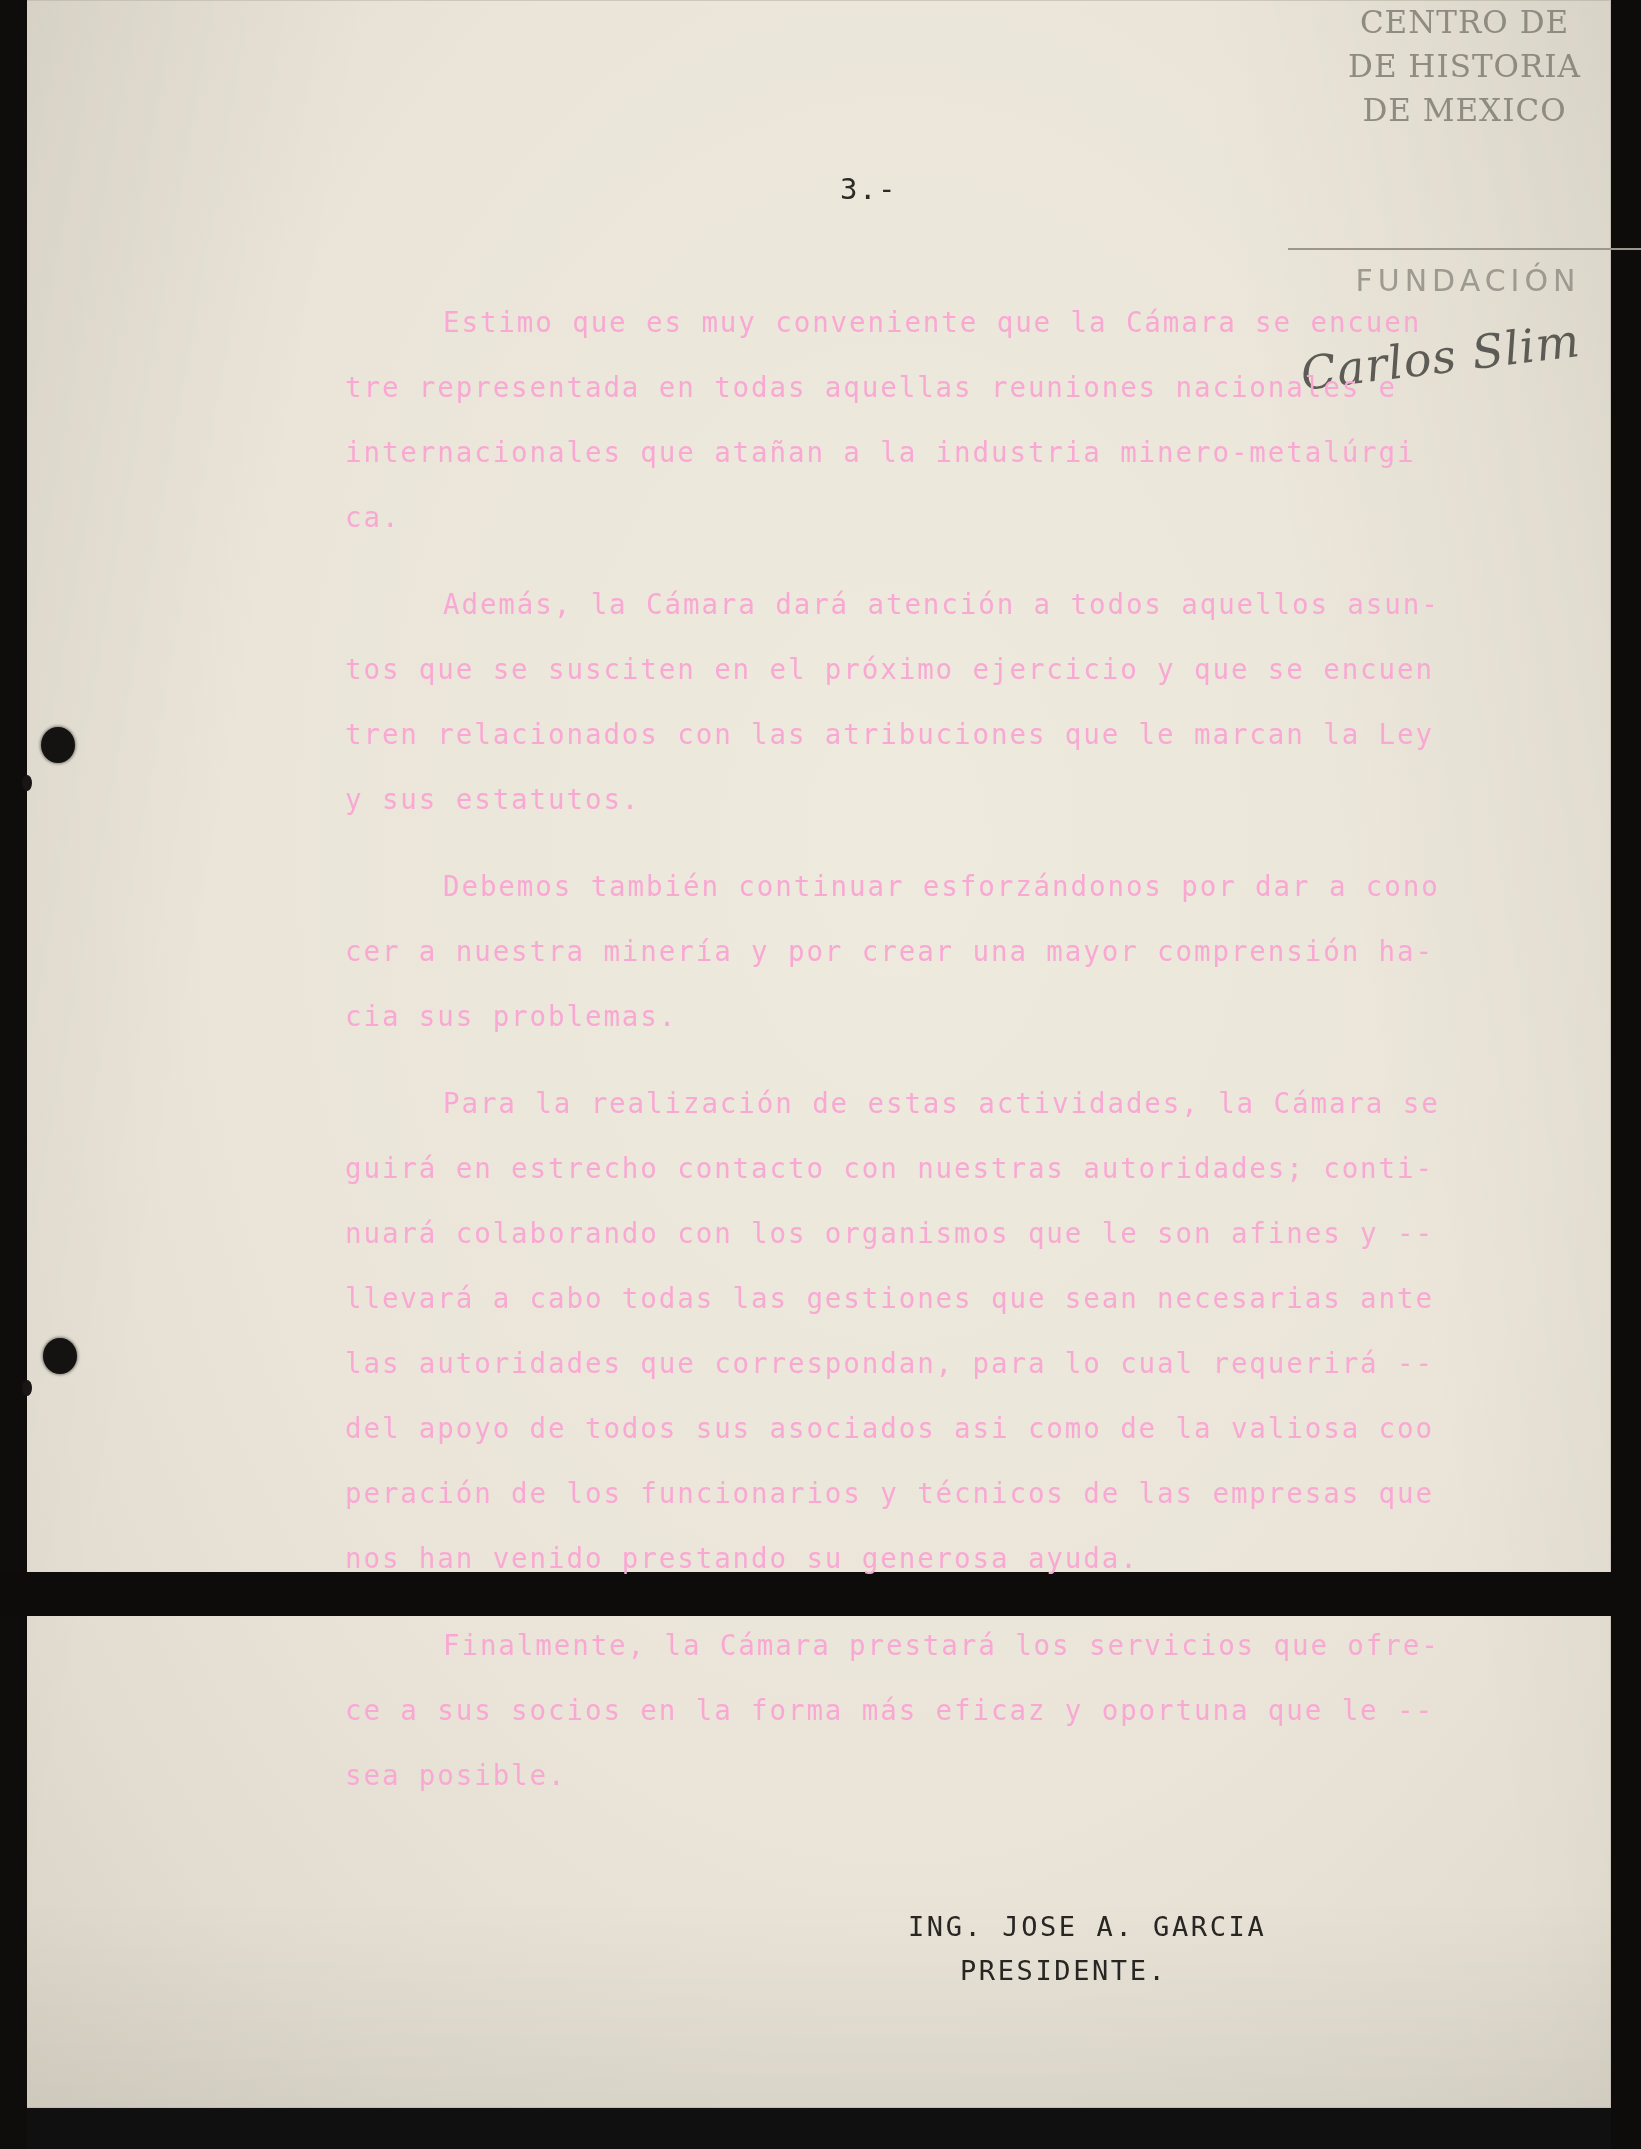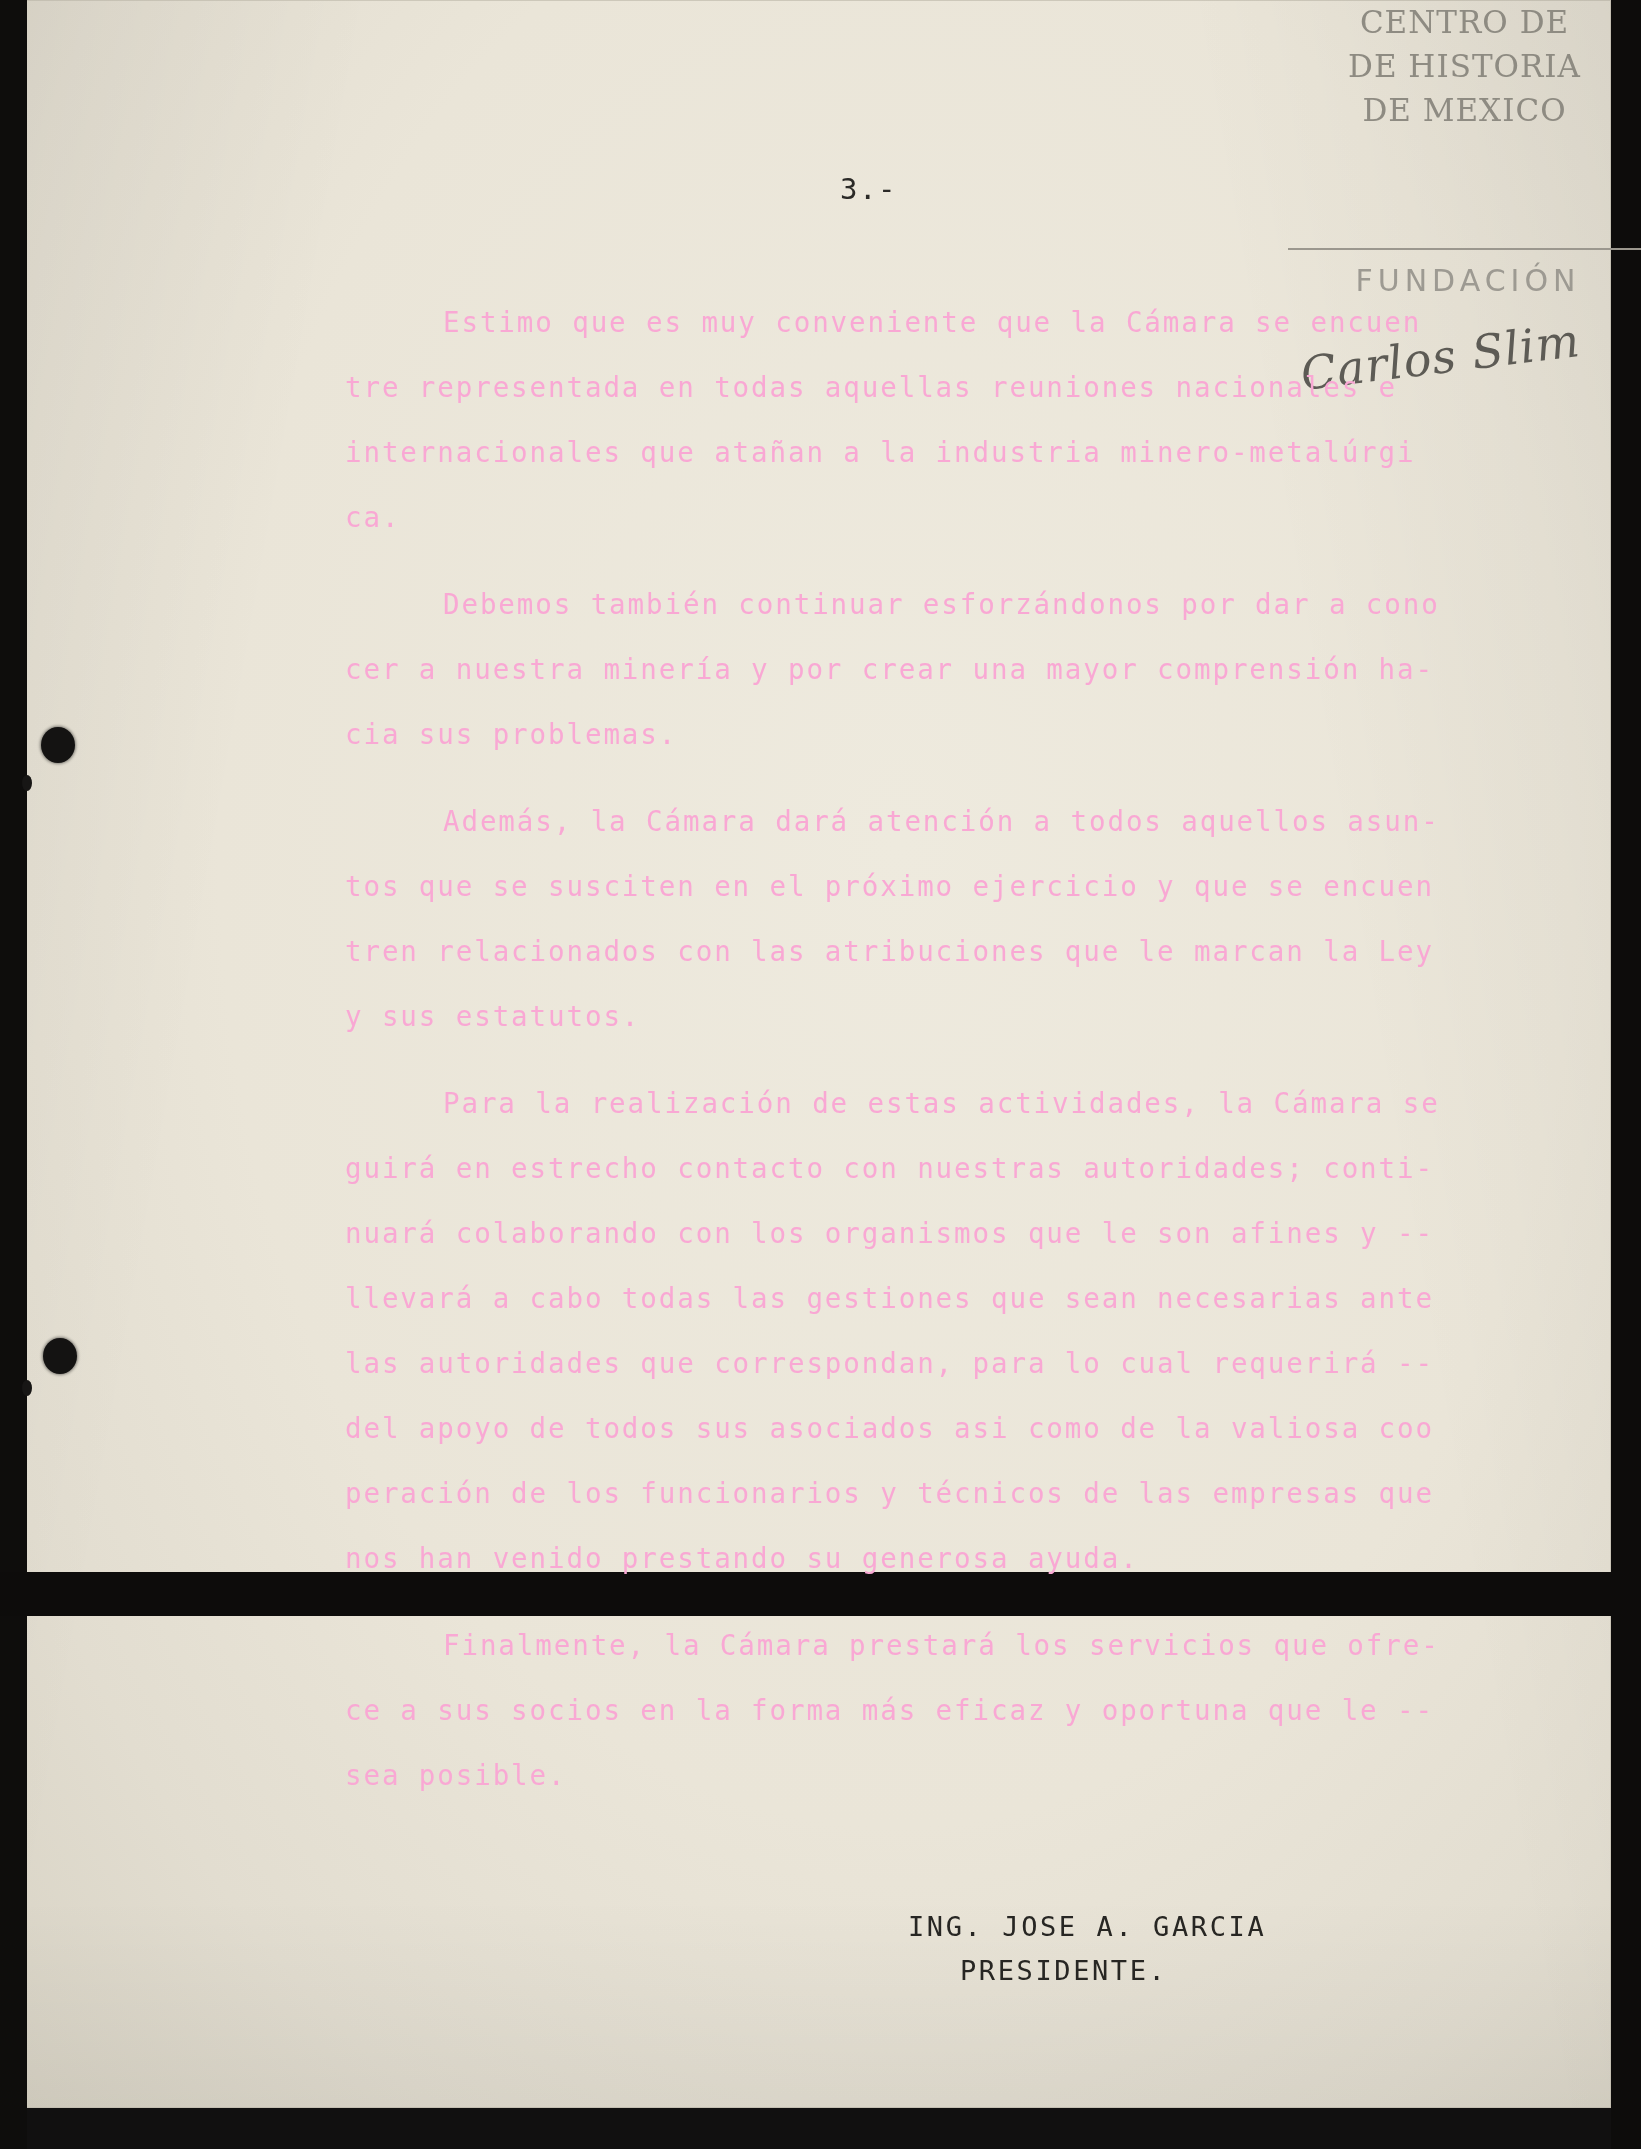--- a/index.html
+++ b/index.html
@@ -204,27 +204,27 @@
   <div class="stamp-fundacion">FUNDACIÓN</div>
   <div class="signature">Carlos Slim</div>
 
   <div class="page-number">3.-</div>
 
   <div class="body-text">
     <p>Estimo que es muy conveniente que la Cámara se encuen
 tre representada en todas aquellas reuniones nacionales e
 internacionales que atañan a la industria minero-metalúrgi
 ca.</p>
-    <p>Debemos también continuar esforzándonos por dar a cono
-cer a nuestra minería y por crear una mayor comprensión ha-
-cia sus problemas.</p>
     <p>Además, la Cámara dará atención a todos aquellos asun-
 tos que se susciten en el próximo ejercicio y que se encuen
 tren relacionados con las atribuciones que le marcan la Ley
 y sus estatutos.</p>
+    <p>Debemos también continuar esforzándonos por dar a cono
+cer a nuestra minería y por crear una mayor comprensión ha-
+cia sus problemas.</p>
     <p>Para la realización de estas actividades, la Cámara se
 guirá en estrecho contacto con nuestras autoridades; conti-
 nuará colaborando con los organismos que le son afines y --
 llevará a cabo todas las gestiones que sean necesarias ante
 las autoridades que correspondan, para lo cual requerirá --
 del apoyo de todos sus asociados asi como de la valiosa coo
 peración de los funcionarios y técnicos de las empresas que
 nos han venido prestando su generosa ayuda.</p>
     <p>Finalmente, la Cámara prestará los servicios que ofre-
 ce a sus socios en la forma más eficaz y oportuna que le --

